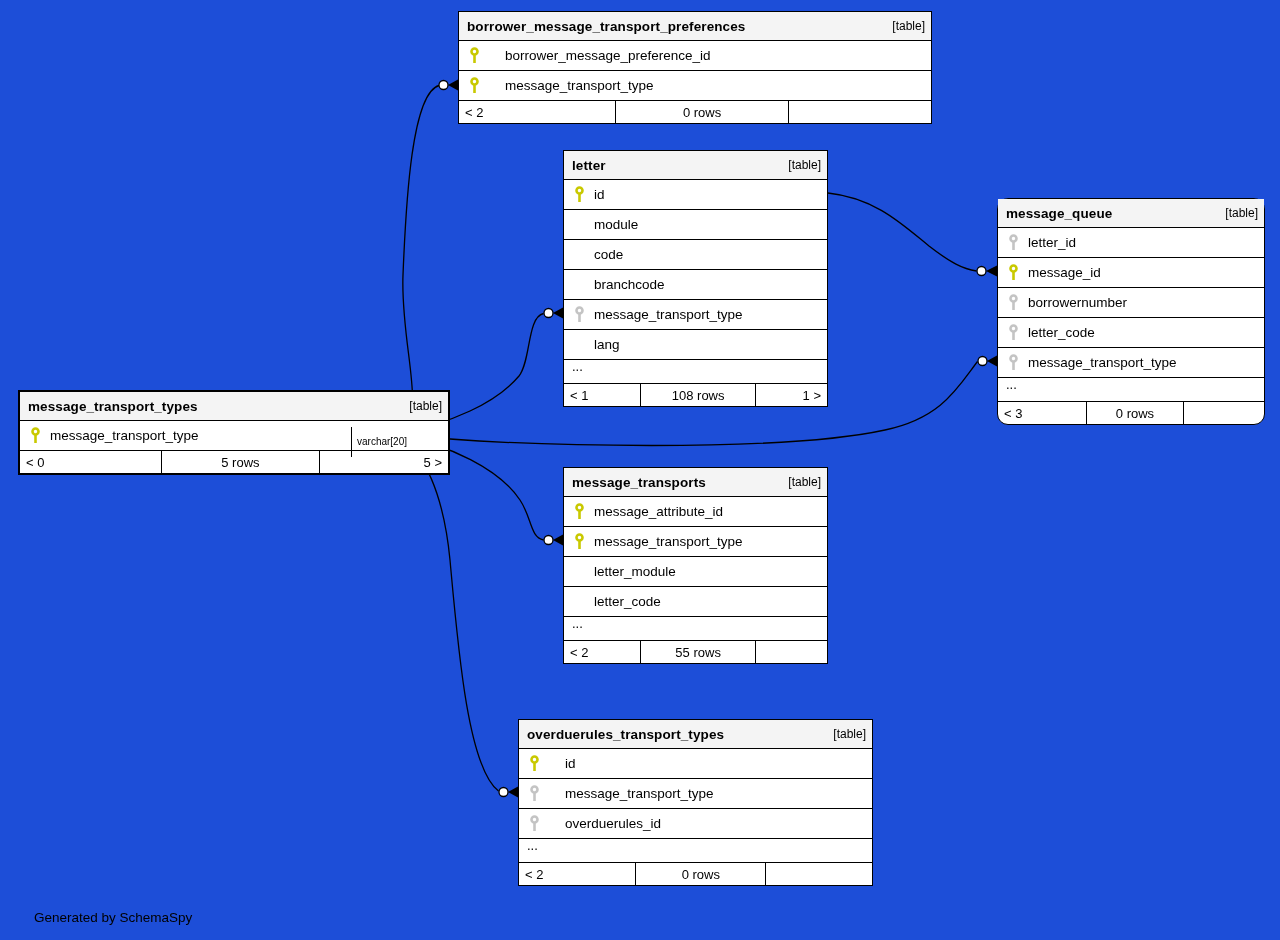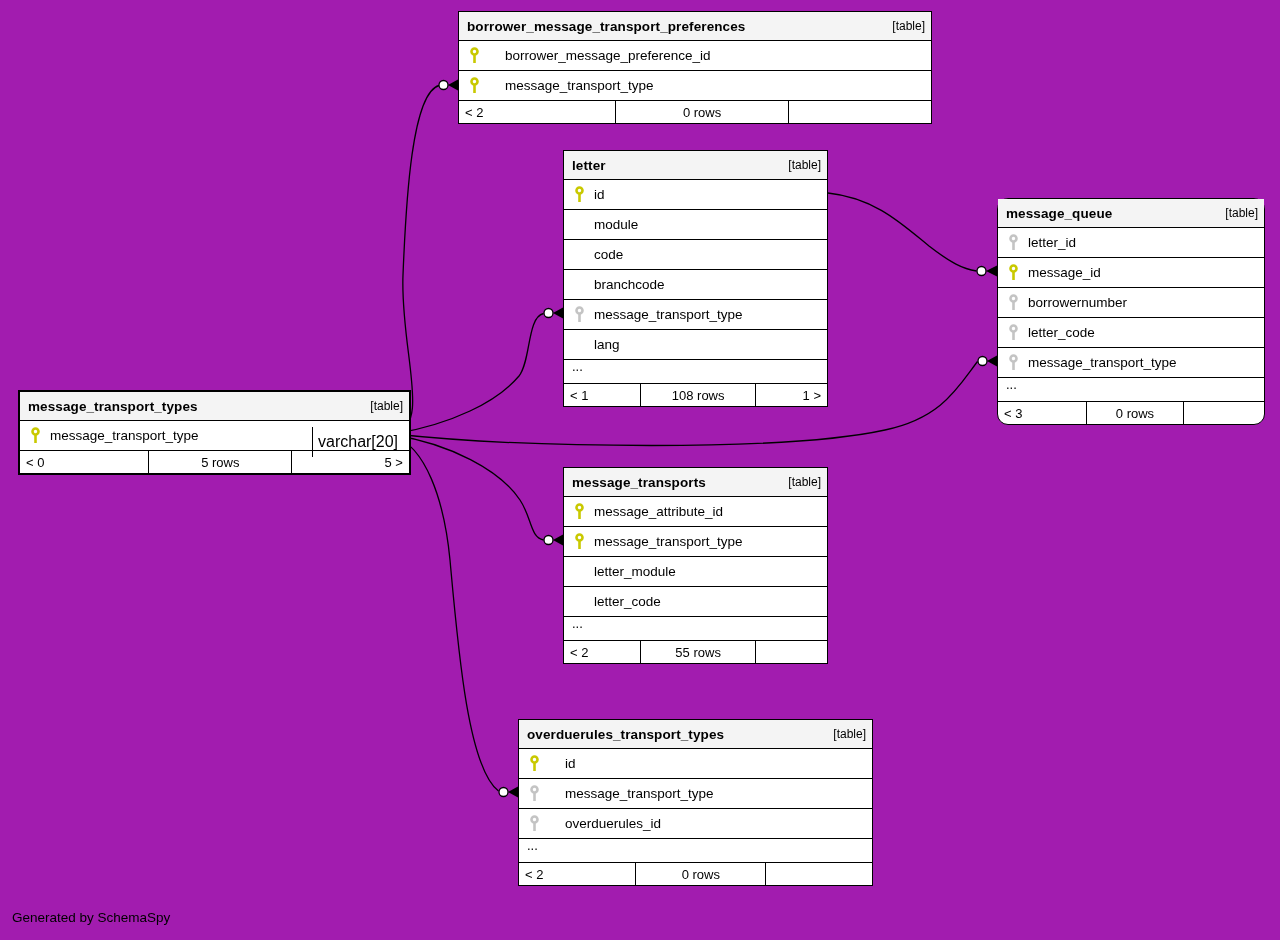--- a/index.html
+++ b/index.html
@@ -1,58 +1,58 @@
 <!DOCTYPE html>
 <html><head>
 <meta charset="utf-8">
 <style>
   html,body { margin:0; padding:0; background:#fff; }
   body { font-family:"Liberation Sans","DejaVu Sans",sans-serif; color:#000; }
-  #canvas { position:relative; width:1280px; height:940px; background:#a21caf; overflow:hidden; }
+  #canvas { position:relative; width:1280px; height:940px; background:#1d4ed8; overflow:hidden; }
   #edges { position:absolute; left:0; top:0; z-index:1; }
   #edges path { fill:none; stroke:#000; stroke-width:1.3; }
   #edges circle { fill:#fff; stroke:#000; stroke-width:1.3; }
   #edges polygon { fill:#000; stroke:none; }
 
   .table-box { position:absolute; z-index:2; background:#fff; border:1px solid #000; box-sizing:border-box; }
   .table-box.emphasized { border-width:2px; }
 
   .tbl-header { display:flex; justify-content:space-between; align-items:center;
                 background:#f4f4f4; height:28px; padding:0 6px 0 8px; box-sizing:border-box; }
   .tbl-name { font-weight:bold; font-size:13.5px; letter-spacing:0.1px; }
   .tbl-type { font-size:12px; }
 
   .tbl-row { display:flex; align-items:center; height:30px; border-top:1px solid #000;
              padding-left:10px; box-sizing:border-box; font-size:13.5px; }
   .key-icon { width:12px; display:inline-flex; align-items:center; }
   .col-name { margin-left:8px; white-space:nowrap; }
   .wide-gap .col-name { margin-left:24px; }
   .col-type-cell { margin-left:auto; border-left:1px solid #000; height:30px; width:97px;
                    display:flex; align-items:center; padding:12px 5px; box-sizing:border-box;
-                   font-size:16px; white-space:nowrap;margin-top:12px; }
+                   font-size:10px; white-space:nowrap;margin-top:12px; }
 
   .ellipsis-row { display:flex; align-items:flex-start; height:24px; border-top:1px solid #000;
                   padding-left:8px; box-sizing:border-box; font-size:13px; line-height:14px; }
 
   .tbl-footer { display:flex; border-top:1px solid #000; height:23px; box-sizing:border-box; font-size:13px; }
   .ft-cell { display:flex; align-items:center; padding:0 6px; box-sizing:border-box; height:100%; }
   .ft-left   { width:33%; justify-content:flex-start; }
   .ft-center { width:37%; justify-content:center; border-left:1px solid #000; border-right:1px solid #000; }
   .ft-right  { width:30%; justify-content:flex-end; }
   .narrow-sides .ft-left{width:29%} .narrow-sides .ft-center{width:44%} .narrow-sides .ft-right{width:27%}
 
   
   [data-table-id="borrower_message_transport_preferences"] { left:458px; top:11px;  width:474px; }
   [data-table-id="letter"]                                  { left:563px; top:150px; width:265px; }
   [data-table-id="message_queue"]                           { left:997px; top:198px; width:268px;border-radius:11px; }
-  [data-table-id="message_transport_types"]                 { left:18px;  top:390px; width:393px; }
+  [data-table-id="message_transport_types"]                 { left:18px;  top:390px; width:432px; }
   [data-table-id="message_transports"]                      { left:563px; top:467px; width:265px; }
   [data-table-id="overduerules_transport_types"]            { left:518px; top:719px; width:355px; }
 
-  #note { position:absolute; left:12px; top:910px; font-size:13.5px; z-index:2; }
+  #note { position:absolute; left:34px; top:910px; font-size:13.5px; z-index:2; }
 </style>
 </head>
 <body>
 
 <div id="canvas">
 
   <svg id="edges" width="1280" height="940" aria-hidden="true">
 
     <g>
       <path d="M394,434 C432,426 400,350 403,275 C406,200 412,93 439,85.5"></path>

